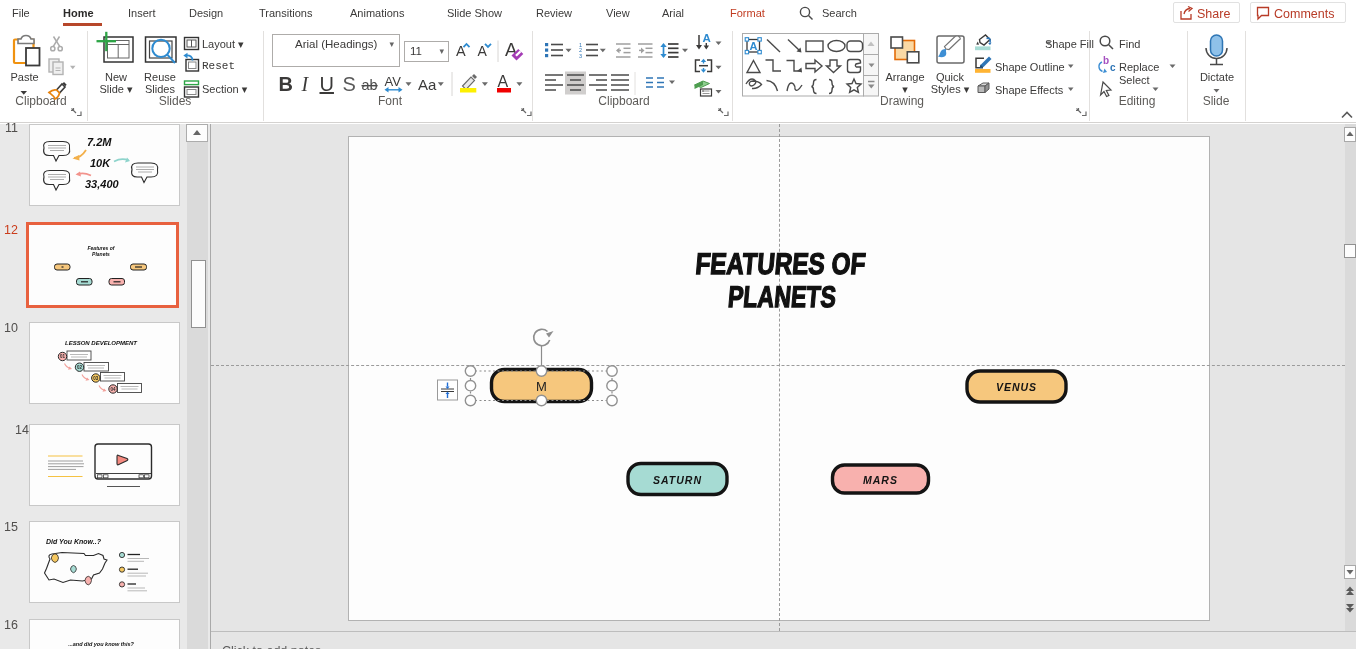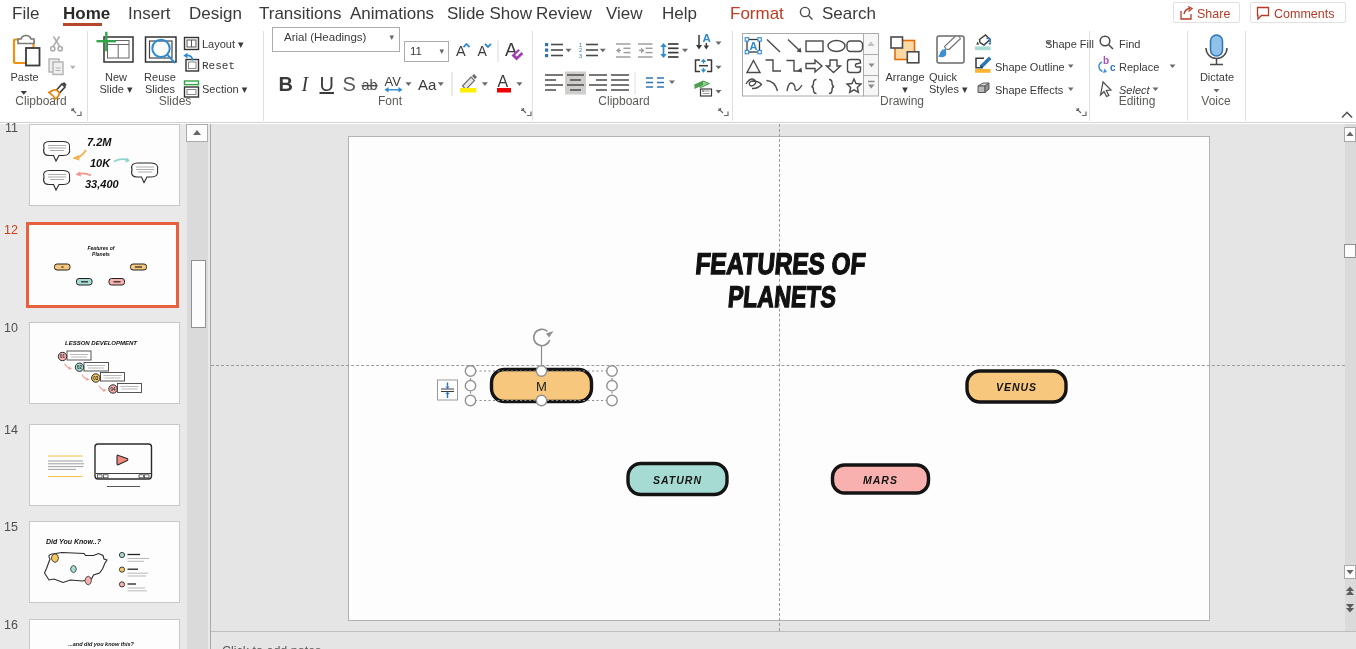--- a/index.html
+++ b/index.html
@@ -1,39 +1,39 @@
 <!DOCTYPE html>
 <html><head>
 <meta charset="utf-8">
 <style>
 *{margin:0;padding:0;box-sizing:border-box;}
 html,body{width:1356px;height:649px;overflow:hidden;}
 body{font-family:"Liberation Sans",sans-serif;position:relative;background:#fff;}
 .abs{position:absolute;}
-.tab{position:absolute;top:0;height:27px;line-height:27px;font-size:17px;color:#3b3a39;text-align:center;}
+.tab{position:absolute;top:0;height:27px;line-height:27px;font-size:11px;color:#3b3a39;text-align:center;}
 .glabel{position:absolute;top:94px;font-size:12px;color:#5d5b58;text-align:center;}
 .gdiv{position:absolute;top:31px;height:90px;width:1px;background:#e2e0de;}
 .btxt{position:absolute;font-size:11px;color:#3b3a39;}
 .mini{position:absolute;background:#fdfdfd;border:1px solid #c8c8c8;width:151px;height:82px;}
 .num{position:absolute;font-size:12.5px;color:#514f4d;width:18px;text-align:right;}
 </style>
 </head>
 <body>
 
 <div class="tab" style="left:12px;">File</div>
 <div class="tab" style="left:63px;color:#2b2a29;font-weight:bold;">Home</div>
 <div class="abs" style="left:63px;top:23px;width:39px;height:3px;background:#b7472a;"></div>
 <div class="tab" style="left:128px;">Insert</div>
 <div class="tab" style="left:189px;">Design</div>
 <div class="tab" style="left:259px;">Transitions</div>
 <div class="tab" style="left:350px;">Animations</div>
 <div class="tab" style="left:447px;">Slide Show</div>
 <div class="tab" style="left:536px;">Review</div>
 <div class="tab" style="left:606px;">View</div>
-<div class="tab" style="left:662px;">Help</div>
+<div class="tab" style="left:662px;">Arial</div>
 <div class="tab" style="left:730px;color:#c13c22;">Format</div>
 <div class="tab" style="left:822px;">Search</div>
 <div class="abs" style="left:1173px;top:2px;width:67px;height:21px;border:1px solid #e1e1e1;border-radius:2px;"></div>
 <div class="abs" style="left:1250px;top:2px;width:96px;height:21px;border:1px solid #e1e1e1;border-radius:2px;"></div>
 <svg class="abs" style="left:1180px;top:5px;" width="176" height="16" viewBox="0 0 176 16">
 <g fill="none" stroke="#b83b27" stroke-width="1.3">
 <path d="M1 6 v8 h10 v-5"></path>
 <path d="M4 9 q1 -5 6 -5.5"></path>
 <path d="M8 1.5 l4 2 -3.5 3"></path>
 </g>
@@ -53,39 +53,39 @@
 <div class="gdiv" style="left:1089px;"></div>
 <div class="gdiv" style="left:1187px;"></div>
 <div class="gdiv" style="left:1245px;"></div>
 
 <div class="glabel" style="left:11px;width:60px;">Clipboard</div>
 <div class="glabel" style="left:145px;width:60px;">Slides</div>
 <div class="glabel" style="left:360px;width:60px;">Font</div>
 <div class="glabel" style="left:594px;width:60px;">Clipboard</div>
 <div class="glabel" style="left:872px;width:60px;">Drawing</div>
 <div class="glabel" style="left:1107px;width:60px;">Editing</div>
-<div class="glabel" style="left:1186px;width:60px;">Voice</div>
+<div class="glabel" style="left:1186px;width:60px;">Slide</div>
 
 <div class="btxt" style="left:10px;top:71px;width:29px;text-align:center;">Paste</div>
 <div class="btxt" style="left:96px;top:71px;width:40px;text-align:center;">New<br>Slide ▾</div>
 <div class="btxt" style="left:139px;top:71px;width:42px;text-align:center;">Reuse<br>Slides</div>
 <div class="btxt" style="left:202px;top:38px;">Layout ▾</div>
 <div class="btxt" style="left:202px;top:60px;font-family:Liberation Mono, monospace;">Reset</div>
 <div class="btxt" style="left:202px;top:83px;">Section ▾</div>
 <div class="btxt" style="left:884px;top:71px;width:42px;text-align:center;">Arrange<br>▾</div>
-<div class="btxt" style="left:929px;top:71px;width:42px;">Quick<br>Styles ▾</div>
+<div class="btxt" style="left:929px;top:71px;width:42px;text-align:center;">Quick<br>Styles ▾</div>
 <div class="btxt" style="left:1045px;top:38px;">Shape Fill</div>
 <div class="btxt" style="left:995px;top:61px;">Shape Outline</div>
 <div class="btxt" style="left:995px;top:84px;">Shape Effects</div>
 <div class="btxt" style="left:1119px;top:38px;">Find</div>
 <div class="btxt" style="left:1119px;top:61px;">Replace</div>
-<div class="btxt" style="left:1119px;top:84px;font-style:italic;">Select</div>
+<div class="btxt" style="left:1119px;top:74px;">Select</div>
 <div class="btxt" style="left:1196px;top:71px;width:42px;text-align:center;">Dictate</div>
 
-<div class="abs" style="left:272px;top:27px;width:128px;height:25px;border:1px solid #aeacaa;background:#fff;font-size:11.5px;color:#3b3a39;line-height:19px;padding-left:11px;">Arial (Headings)<span style="position:absolute;right:5px;color:#666;font-size:9px;">▾</span></div>
+<div class="abs" style="left:272px;top:34px;width:128px;height:33px;border:1px solid #aeacaa;background:#fff;font-size:11.5px;color:#3b3a39;line-height:19px;padding-left:22px;">Arial (Headings)<span style="position:absolute;right:5px;color:#666;font-size:9px;">▾</span></div>
 <div class="abs" style="left:404px;top:41px;width:45px;height:21px;border:1px solid #aeacaa;background:#fff;font-size:11.5px;color:#3b3a39;line-height:19px;padding-left:5px;">11<span style="position:absolute;right:4px;color:#666;font-size:9px;">▾</span></div>
 
 <svg class="abs" style="left:0;top:0;" width="1356" height="123" viewBox="0 0 1356 123">
 
 <g fill="none" stroke="#4a4a4a" stroke-width="1.4">
       <circle cx="805" cy="12" r="4.6"></circle>
       <line x1="808.5" y1="15.5" x2="812.5" y2="19.5"></line>
     </g>
 
 <g>
@@ -431,21 +431,21 @@
 <svg class="abs" style="left:186px;top:124px;" width="22" height="18">
     <path d="M7 11 L11 6 L15 11 Z" fill="#666"></path>
   </svg>
 <div class="abs" style="left:191px;top:260px;width:15px;height:68px;background:#fcfcfc;border:1px solid #909090;"></div>
 <div class="abs" style="left:210px;top:124px;width:1px;height:525px;background:#a9a9a9;"></div>
 <div class="abs" style="left:211px;top:124px;width:1145px;height:525px;background:#e5e5e5;"></div>
 
 <div class="num" style="left:0px;top:121px;">11</div>
 <div class="num" style="left:0px;top:223px;color:#ca3c1b;">12</div>
 <div class="num" style="left:0px;top:321px;">10</div>
-<div class="num" style="left:0px;top:423px;text-align:right;">14</div>
+<div class="num" style="left:11px;top:423px;text-align:right;">14</div>
 <div class="num" style="left:0px;top:520px;">15</div>
 <div class="num" style="left:0px;top:618px;">16</div>
 
 <div class="mini" style="left:29px;top:124px;"></div>
 <div class="abs" style="left:26px;top:222px;width:153px;height:86px;border:3px solid #e8613f;background:#fdfdfd;"></div>
 <div class="mini" style="left:29px;top:322px;"></div>
 <div class="mini" style="left:29px;top:424px;"></div>
 <div class="mini" style="left:29px;top:521px;"></div>
 <div class="mini" style="left:29px;top:619px;height:30px;border-bottom:none;"></div>
 

